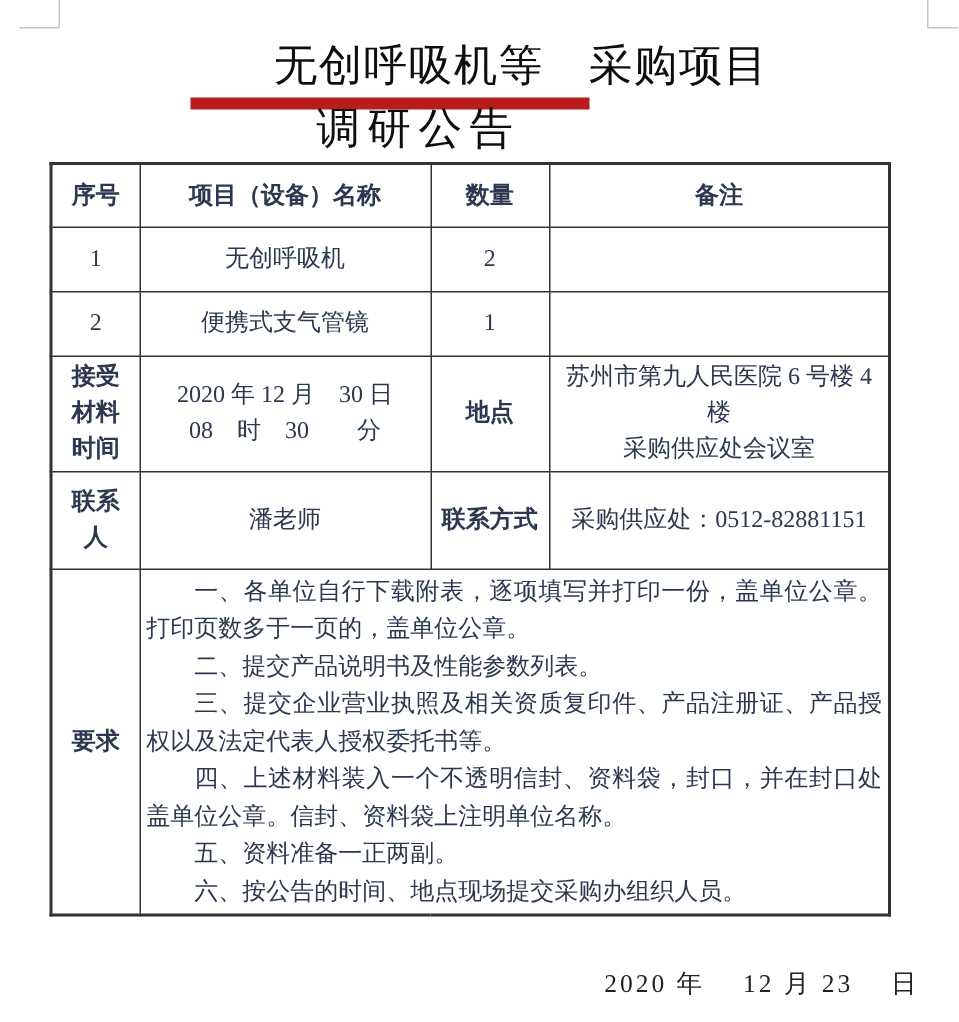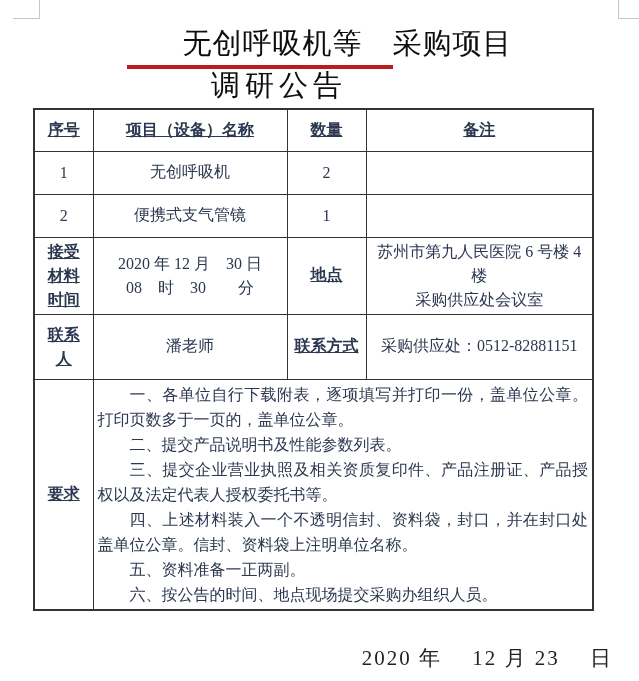--- a/index.html
+++ b/index.html
@@ -18,21 +18,21 @@
   .crop-tr-v{left:618px;top:0;width:1px;height:18px;}
   .crop-tr-h{left:618px;top:18px;width:21px;height:1px;}
 
   .title-line{
     position:absolute;left:0;top:24px;width:639px;
     text-align:center;font-size:29px;letter-spacing:1px;
     color:#0e0e0e;white-space:nowrap;
   }
   .title-underlined{
     display:inline-block;
-    border-bottom:4px solid #b91c1c;
+    border-bottom:8px solid #b91c1c;
     padding:0 30px 1px 56px;
     font-family:Liberation Serif, serif;
   }
   .subtitle-line{
     position:absolute;left:0;top:66px;width:558px;
     text-align:center;font-size:29px;letter-spacing:5px;
     color:#0e0e0e;
   }
 
   table.main{
@@ -49,21 +49,20 @@
     padding:2px 4px;
     font-size:16px;
     color:#2c3850;
     overflow:hidden;
   }
   td.lbl{
     font-weight:bold;
     font-size:17px;
     color:#171717;
     font-family:"Liberation Sans","DejaVu Sans",sans-serif;
-    text-decoration:underline;
   }
   tr.r-head{height:42px;}
   tr.r-item{height:43px;}
   tr.r-time{height:67px;}
   tr.r-contact{height:65px;padding-left:28px;}
   tr.r-req{height:224px;}
   .pre{white-space:pre-line;line-height:1.5;}
   td.req-cell{
     text-align:left;
     vertical-align:top;
@@ -76,21 +75,21 @@
     line-height:25px;
     text-align:justify;
     color:#2c3850;
   }
   .sig-org{
     position:absolute;top:600px;right:66px;
     font-size:17px;letter-spacing:2px;color:#222;
   }
   .sig-date{
     position:absolute;top:644px;right:26px;
-    font-size:21px;letter-spacing:2px;color:#222;
+    font-size:17px;letter-spacing:2px;color:#222;
   }
 </style>
 </head>
 <body>
 
 <div class="page">
 
   <div class="crop crop-tl-v"></div>
   <div class="crop crop-tl-h"></div>
   <div class="crop crop-tr-v"></div>

